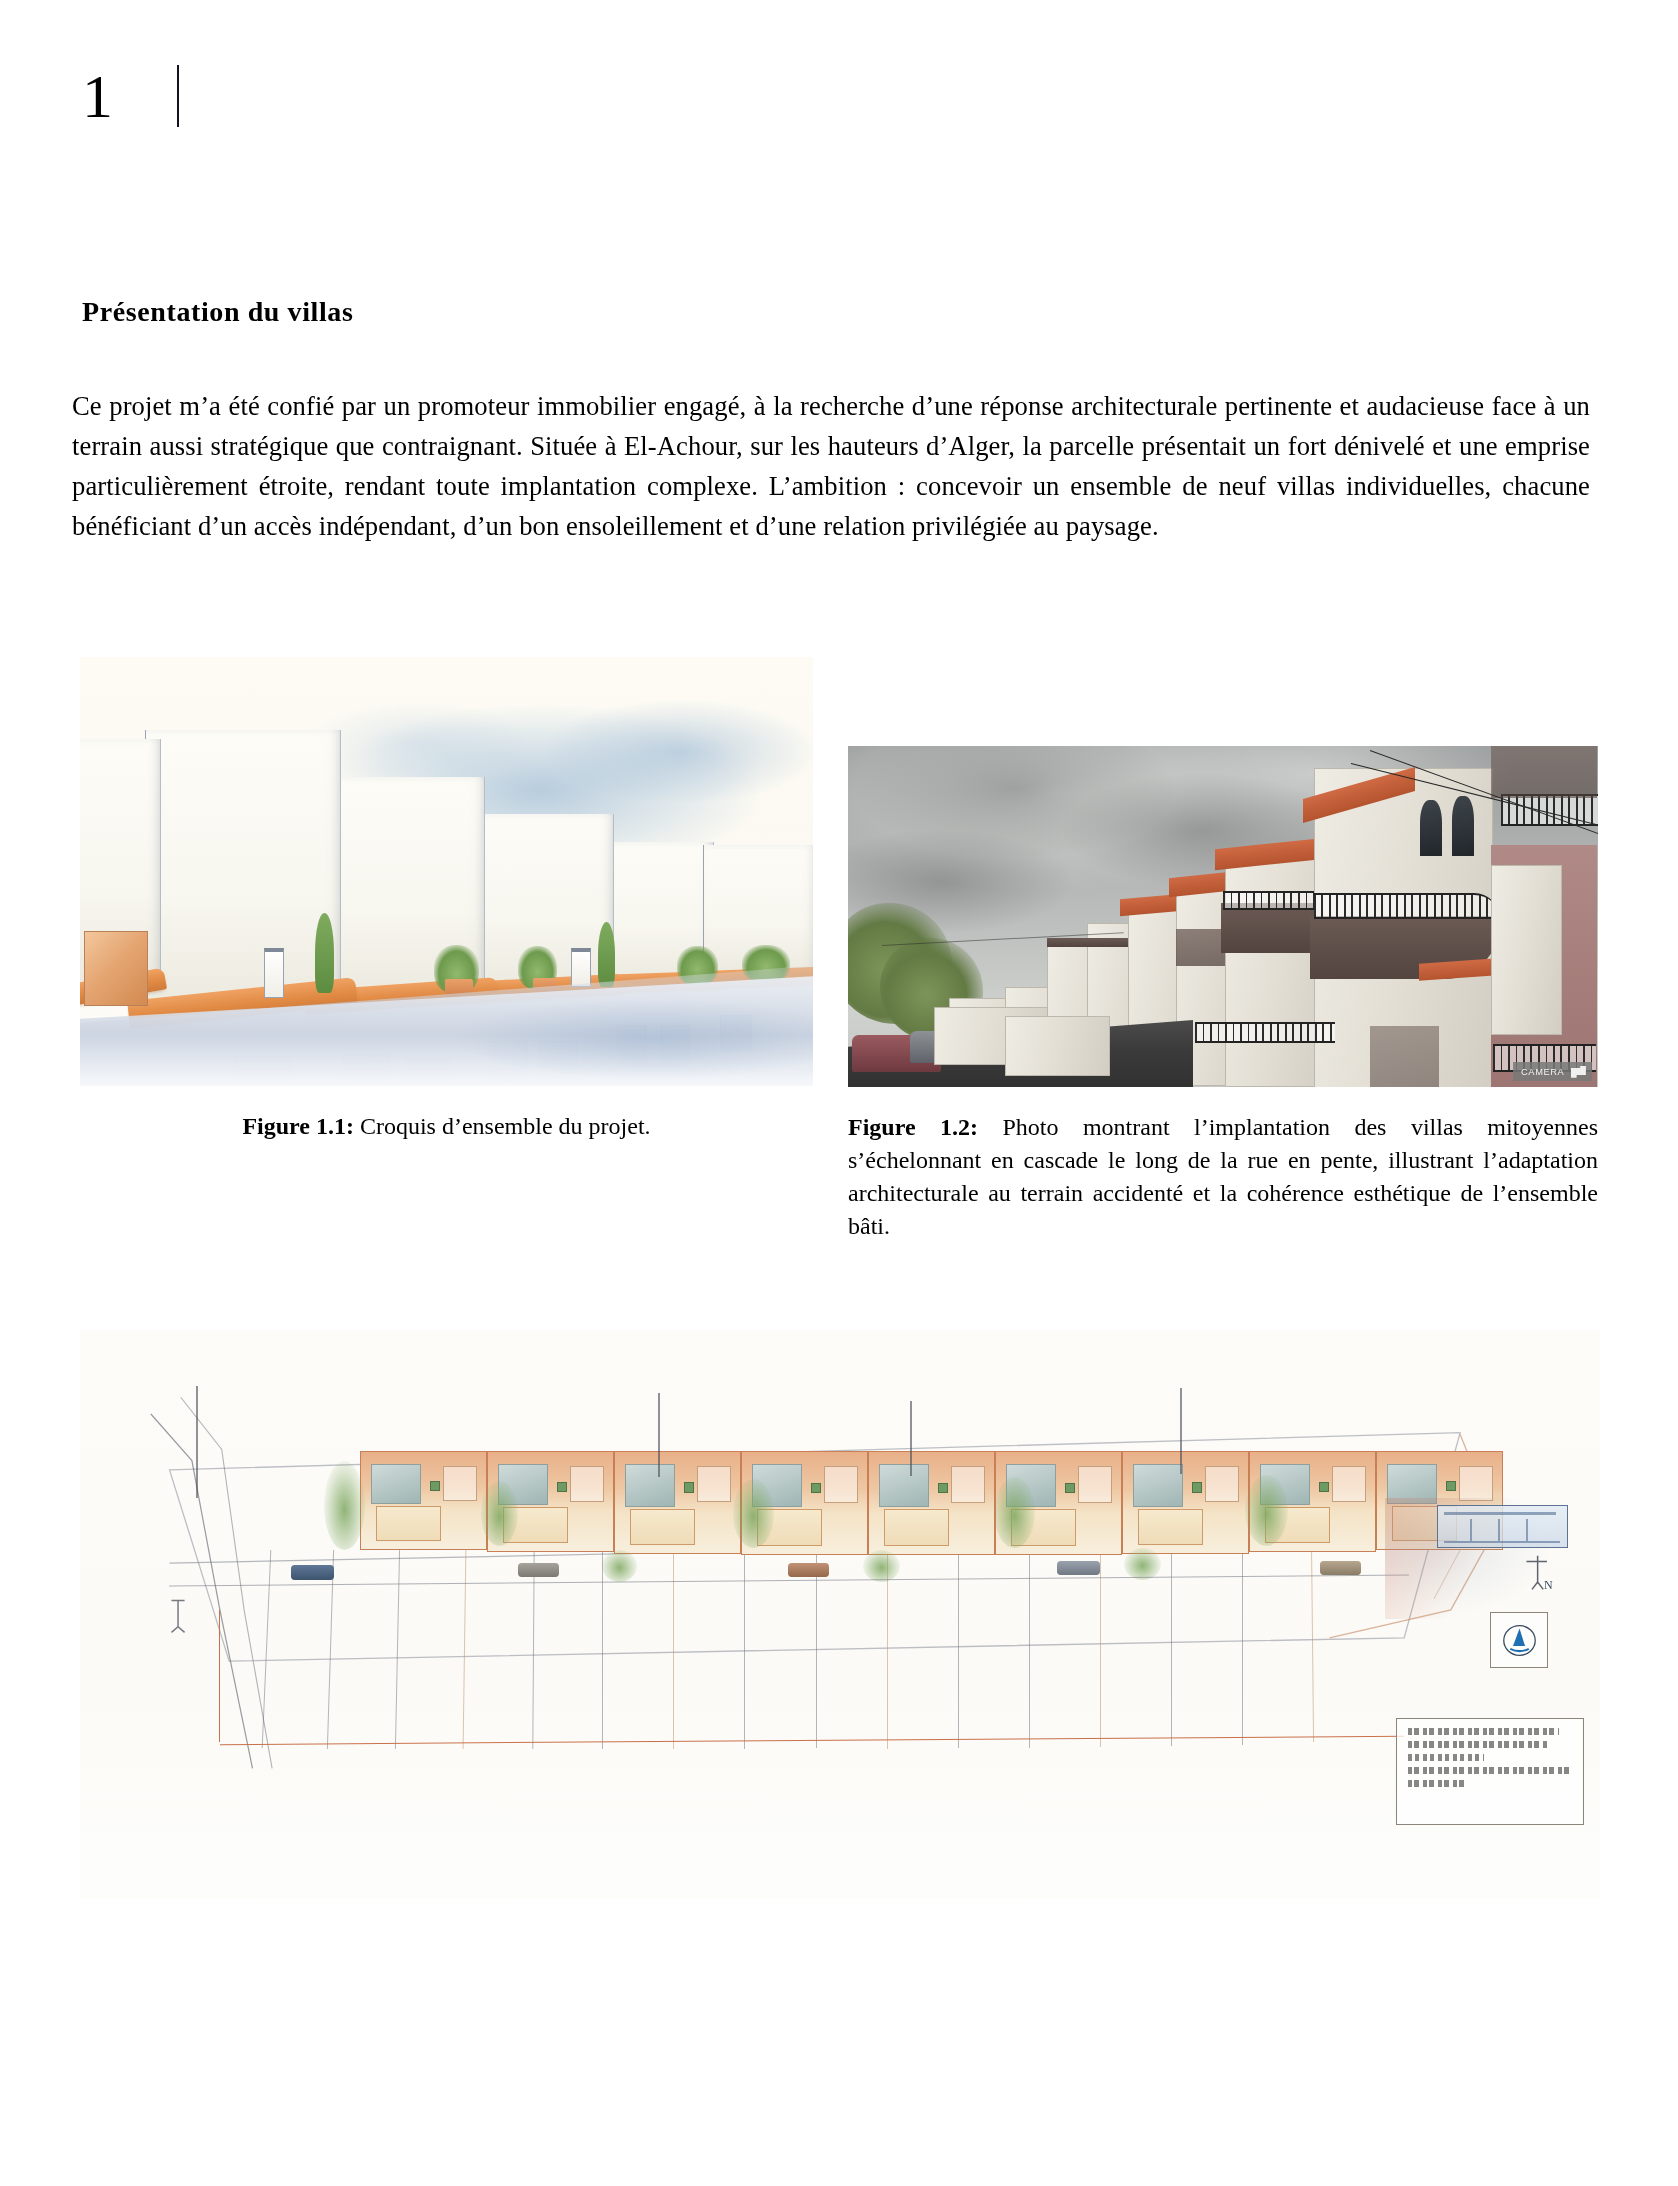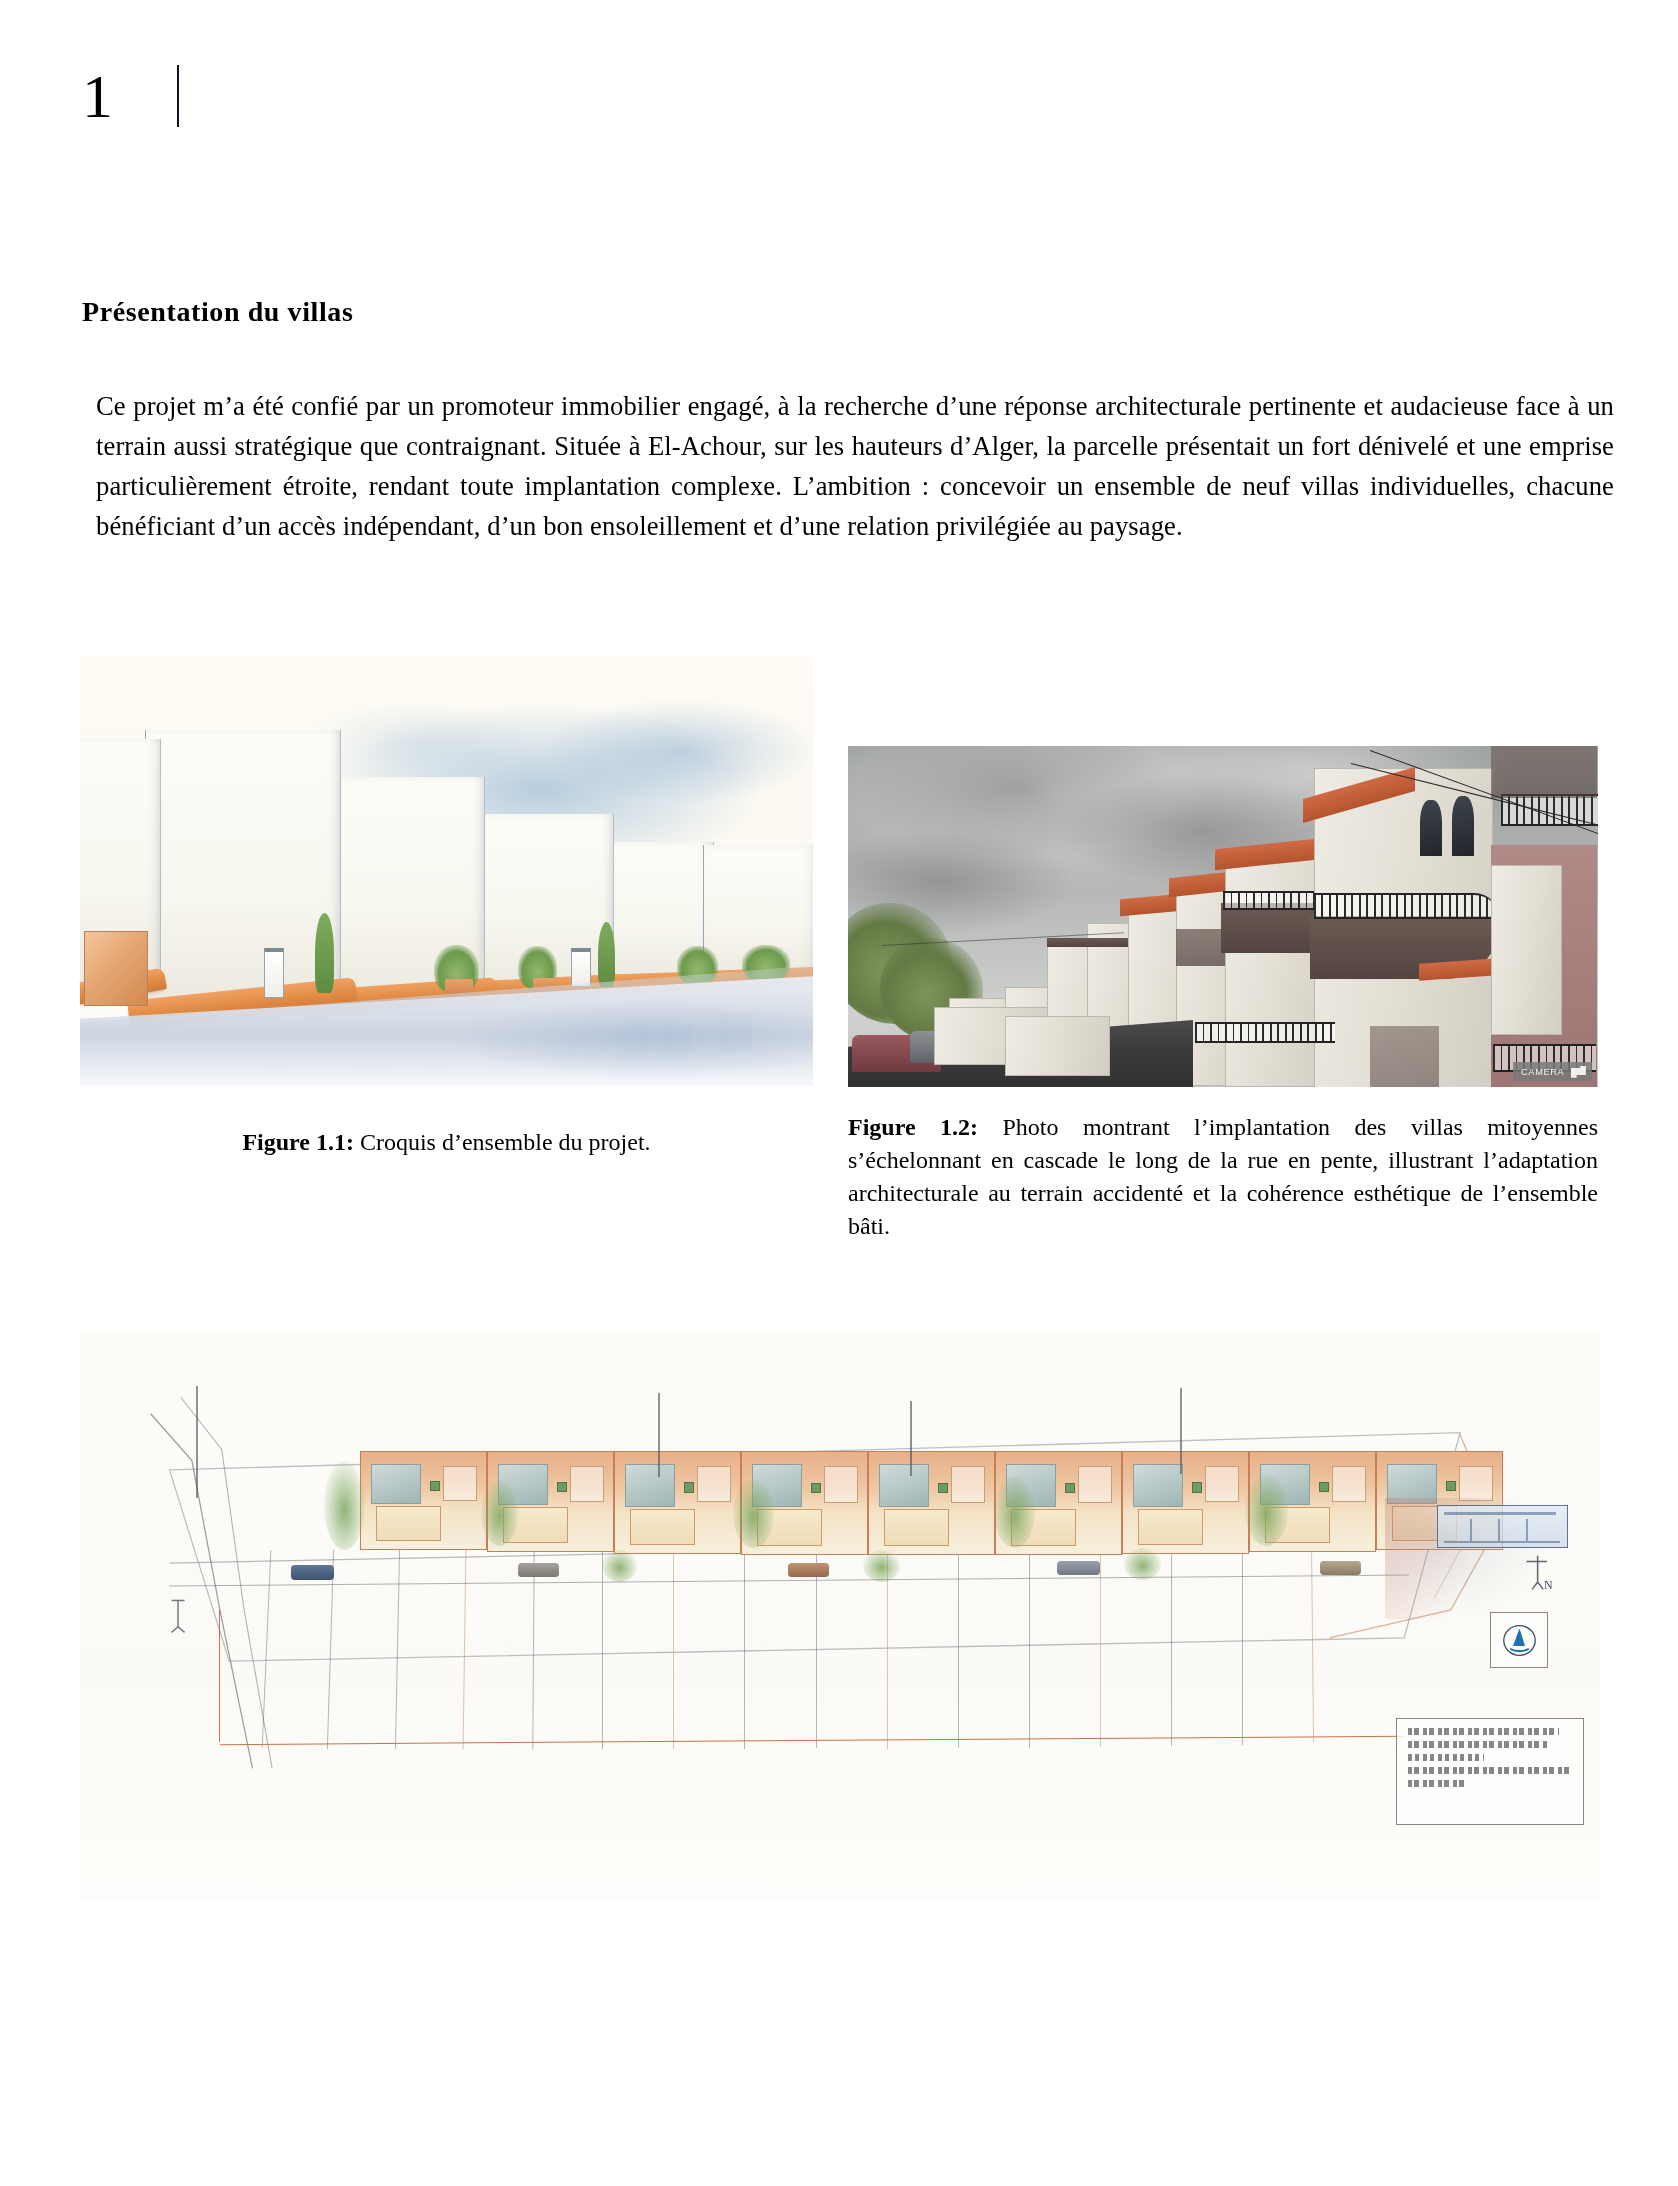--- a/index.html
+++ b/index.html
@@ -55,21 +55,21 @@
     left: 82px;
     top: 296px;
     font-size: 28px;
     font-weight: bold;
     letter-spacing: 0.6px;
   }
 
   
   .body-text {
     position: absolute;
-    left: 96px;
+    left: 72px;
     top: 359px;
     width: 1518px;
     font-size: 26.6px;
     line-height: 40px;
     text-align: justify;
     text-justify: inter-word;
     hyphens: manual;
     letter-spacing: 0.1px;
   }
 
@@ -87,21 +87,21 @@
     line-height: 33px;
     text-align: justify;
     text-justify: inter-word;
   }
   .fig-caption .lbl { font-weight: bold; }
   .cap-center { text-align: center; }
 
   
   #fig1 { left: 80px; top: 657px; }
   #fig1 .fig-img { width: 733px; height: 429px; }
-  #fig1 .fig-caption { width: 733px; margin-top: 40px; }
+  #fig1 .fig-caption { width: 733px; margin-top: 24px; }
 
   .wc-sky {
     position: absolute; inset: 0;
     background:
       radial-gradient(ellipse 308px 121px at 63% 31%, rgba(128,168,205,0.55) 0%, rgba(150,185,215,0.25) 45%, rgba(255,255,255,0) 72%),
       radial-gradient(ellipse 196px 75px at 82% 22%, rgba(120,160,200,0.42) 0%, rgba(255,255,255,0) 70%),
       radial-gradient(ellipse 149px 56px at 46% 20%, rgba(140,175,210,0.22) 0%, rgba(255,255,255,0) 75%),
       linear-gradient(180deg, #fdfbf4 0%, #fbf9f2 40%, #fdfcf7 100%);
   }
   .wc-ground {

